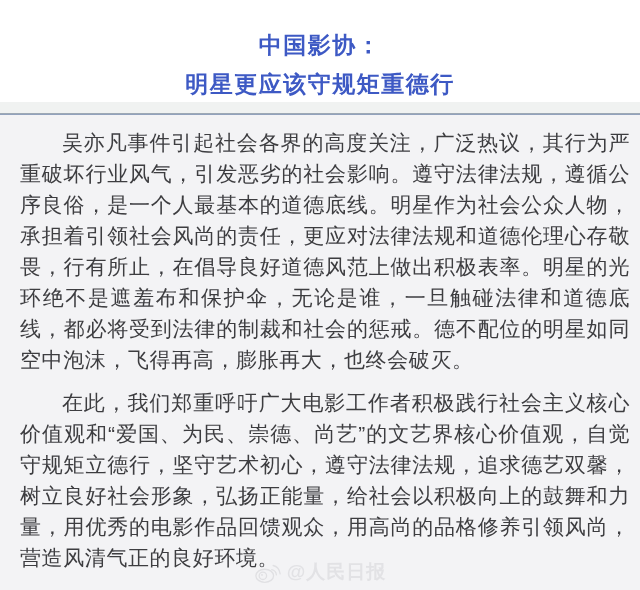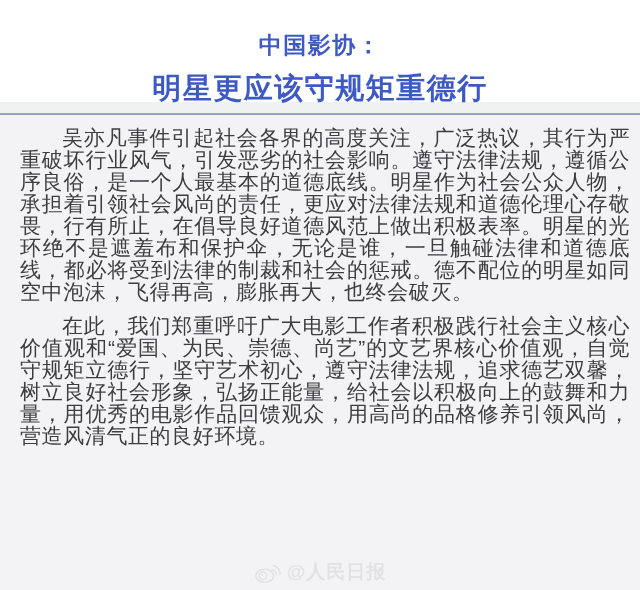--- a/index.html
+++ b/index.html
@@ -16,40 +16,40 @@
     text-align:center;
   }
   .title-line1{
     margin:0;padding-top:30px;
     font-size:23px;font-weight:bold;
     letter-spacing:1.5px;
     color:#3D59C4;
   }
   .title-line2{
     margin:0;padding-top:8px;
-    font-size:29px;font-weight:bold;
+    font-size:23px;font-weight:bold;
     letter-spacing:1.5px;
     color:#3D59C4;
   }
   .divider-band{
     width:640px;height:11px;
     background:#F0F2F1;
   }
   .divider-line{
     width:640px;height:2px;
     background:linear-gradient(to bottom,#A3ACB0,#8C9EC0);
   }
   .body-text{
     padding:12px 10px 0 20px;
     color:#3D3D40;
   }
   .body-text p{
     margin:0;
     font-size:21px;
-    line-height:22px;
+    line-height:31px;
     letter-spacing:0.6px;
     text-align:justify;
     text-indent:2em;
   }
   .body-text p.para2{
     margin-top:12px;
   }
   .watermark{
     position:absolute;
     left:0;right:0;bottom:5px;

